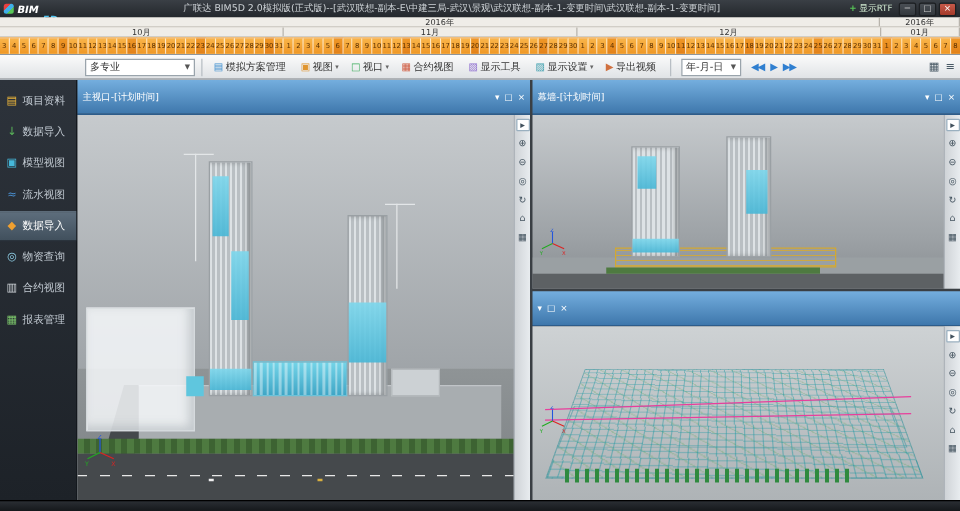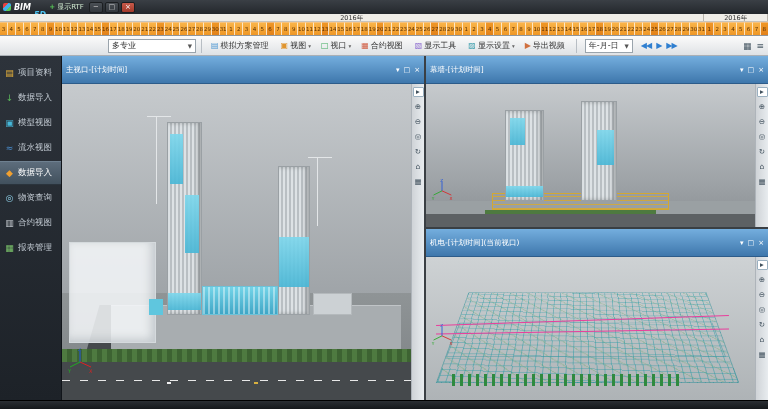--- a/index.html
+++ b/index.html
@@ -22,21 +22,21 @@
   
   .timeline{flex:0 0 auto;background:#e9e7e2;border-bottom:1px solid #8f959b;}
   .year-row,.month-row{display:flex;height:8px;font-size:6.5px;line-height:8px;background:#efede8;border-bottom:1px solid #c8c4bc;color:#333;}
   .year-band,.month{flex-basis:0;text-align:center;border-right:1px solid #b8b4ac;overflow:hidden;white-space:nowrap;}
   .day-row{display:flex;height:13px;background:#f7b043;}
   .day{flex:1 1 0;min-width:0;border-right:1px solid rgba(255,255,255,.7);border-top:1px solid rgba(255,255,255,.4);font-size:5.5px;line-height:12px;text-align:center;color:#5a3000;overflow:hidden;background:linear-gradient(#f9b449,#ef9726);}
   .day:nth-child(7n){background:linear-gradient(#ef9726,#e2811a);}
 
   
   .toolbar{flex:0 0 auto;height:20px;background:linear-gradient(#fbfbfb,#dfe2e5);border-bottom:1px solid #aab0b6;display:flex;align-items:center;gap:3px;padding:0 4px 0 68px;font-size:8px;color:#333;white-space:nowrap;}
-  .dropdown{display:flex;align-items:center;justify-content:space-between;background:#fff;border:1px solid #9aa4ac;height:14px;padding:0 3px;margin-left:40px;}
+  .dropdown{display:flex;align-items:center;justify-content:space-between;background:#fff;border:1px solid #9aa4ac;height:14px;padding:0 3px;}
   .dd-specialty{width:88px;}
   .dd-date{width:48px;margin-left:3px;}
   .ddcaret{font-size:5.5px;color:#555;margin-left:3px;}
   .tsep{width:1px;height:14px;background:#b8bec4;margin:0 2px;flex:0 0 auto;}
   .tb-buttons{display:flex;align-items:center;gap:2px;}
   .tbtn{display:flex;align-items:center;gap:2px;height:16px;padding:0 3px;border:1px solid transparent;border-radius:2px;}
   .ticon{font-size:8px;}
   .tcaret{font-size:5.5px;color:#666;}
   .tb-buttons .tbtn:nth-child(1) .ticon{color:#3f8fd0;}
   .tb-buttons .tbtn:nth-child(2) .ticon{color:#e0952f;}
@@ -140,35 +140,42 @@
 <body>
 
 <div class="app">
 
   <div class="titlebar">
     <div class="logo">
       <span class="logo-icon"></span>
       <span class="logo-bim">BIM</span>
       <span class="logo-5d">5D</span>
     </div>
+    <div class="tb-title">广联达 BIM5D 2.0模拟版(正式版)--[武汉联想-副本-E\中建三局-武汉\景观\武汉联想-副本-1-变更时间\武汉联想-副本-1-变更时间]</div>
     <div class="tb-right">
       <span class="tb-show">
         <span class="plus">+</span>
         <span>显示RTF</span>
       </span>
       <span class="winbtn">─</span>
       <span class="winbtn">□</span>
       <span class="winbtn close">×</span>
     </div>
   </div>
 
   <div class="timeline">
     <div class="year-row">
         <div class="year-band" style="flex-grow: 90;"><span>2016年</span></div>
         <div class="year-band" style="flex-grow: 8;"><span>2016年</span></div>
+      </div>
+    <div class="month-row">
+        <div class="month" style="flex-grow: 29;"><span>10月</span></div>
+        <div class="month" style="flex-grow: 30;"><span>11月</span></div>
+        <div class="month" style="flex-grow: 31;"><span>12月</span></div>
+        <div class="month" style="flex-grow: 8;"><span>01月</span></div>
       </div>
     <div class="day-row">
         <div class="day"><span>3</span></div>
         <div class="day"><span>4</span></div>
         <div class="day"><span>5</span></div>
         <div class="day"><span>6</span></div>
         <div class="day"><span>7</span></div>
         <div class="day"><span>8</span></div>
         <div class="day"><span>9</span></div>
         <div class="day"><span>10</span></div>
@@ -484,21 +491,20 @@
                 </span>
                 <span class="vp-tool">
                   <span>▦</span>
                 </span>
               </div>
           </div>
         </div>
 
         <div class="vp vp-br">
           <div class="vp-title">
-            <span class="vt-text">机电-[计划时间](当前视口)</span>
             <span class="vp-ctrls">
               <span>▾</span>
               <span>□</span>
               <span>×</span>
             </span>
           </div>
           <div class="vp-body">
             <div class="scene">
               <div class="wire"></div>
               <div class="slab"></div>

